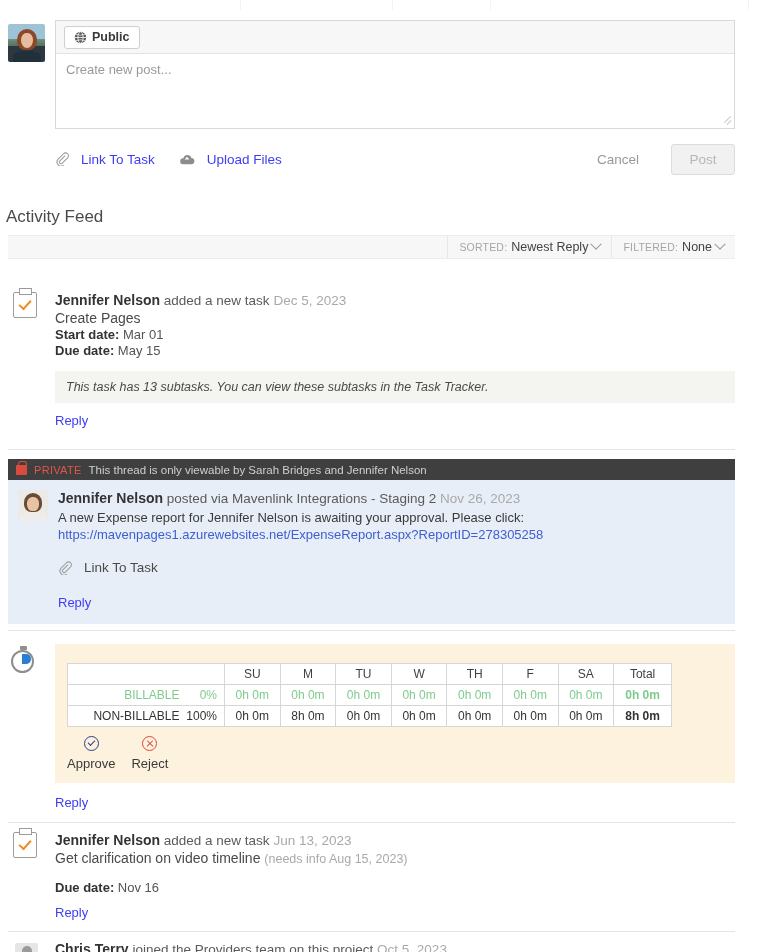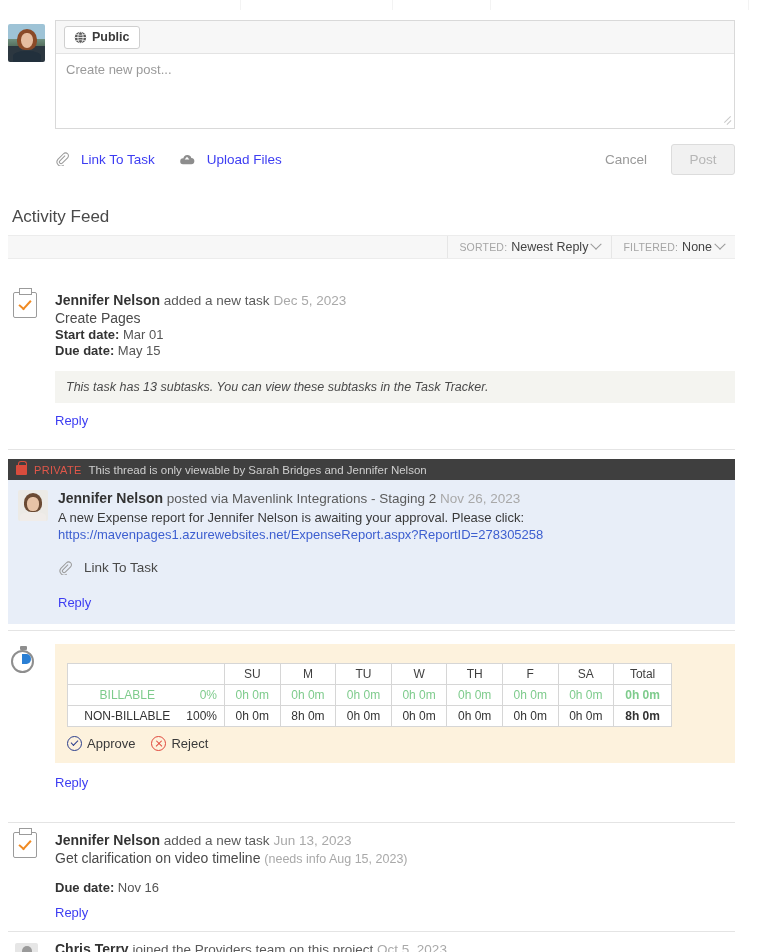--- a/index.html
+++ b/index.html
@@ -59,29 +59,29 @@
   .composer-actions {
     margin-left:47px; margin-top:13px; height:34px;
     display:flex; align-items:center;
   }
   .act-link {
     display:inline-flex; align-items:center; gap:12px;
     font-size:13.5px; color:#3d3df2; cursor:pointer; margin-right:24px;
   }
   .act-link span.lbl { text-decoration:none; }
   .spacer { flex:1; }
-  .cancel-btn { font-size:13.5px; color:#999; cursor:pointer; margin-right:24px; }
+  .cancel-btn { font-size:13.5px; color:#999; cursor:pointer; margin-right:32px; }
   .post-btn {
     width:64px; height:31px; background:#f1f1f1; border:1px solid #dcdcdc;
     border-radius:3px; color:#b6b6b6; font-size:13.5px; cursor:pointer;
   }
 
   
   .feed-title {
-    position:absolute; top:207px; left:12px;
+    position:absolute; top:207px; left:6px;
     font-size:17px; color:#4a4a4a; font-weight:normal;
   }
   .feed-bar {
     position:absolute; top:235px; left:8px; width:727px; height:24px;
     background:#f7f7f7; border-top:1px solid #ececec; border-bottom:1px solid #ececec;
     display:flex; justify-content:flex-end; align-items:stretch;
   }
   .feed-ctrl {
     display:flex; align-items:center; gap:4px; padding:0 11px;
     border-left:1px solid #e6e6e6; font-size:11.5px; cursor:pointer;
@@ -146,26 +146,26 @@
   .stopwatch .dial { position:absolute; left:0; top:4px; width:23px; height:23px; border:2px solid #8e8e8e; border-radius:50%; }
   .stopwatch .stem { position:absolute; left:9px; top:0px; width:7px; height:4px; background:#8e8e8e; border-radius:1px; }
   .stopwatch .pie {
     position:absolute; left:11px; top:8px; width:9px; height:10px;
     background:#2a7fd4; border-radius:0 60% 60% 0;
   }
   .ts-card { background:#fdf2dd; padding:10px 12px 12px 12px; }
   table.ts { border-collapse:collapse; background:#fff; font-size:12px; }
   table.ts th, table.ts td { border:1px solid #d6d6d6; text-align:center; padding:3px 0; font-weight:normal; color:#333; }
   table.ts th { color:#3f3f3f; }
-  table.ts td.lbl { text-align:center; padding-left:7px; }
+  table.ts td.lbl { text-align:right; padding-left:7px; }
   table.ts td.pct { text-align:right; padding-right:7px; }
   table.ts tr.billable td { color:#7ecb8c; }
   table.ts td.total { font-weight:bold; }
   .ts-actions { margin-top:9px; display:flex; align-items:center; gap:16px; }
-  .ts-act { display:inline-flex; align-items:center; gap:5px; font-size:13px; color:#3a3a3a; cursor:pointer; }
+  .ts-act { display:inline-flex; align-items:center; gap:5px; font-size:13px; color:#3a3a3a; cursor:pointer;flex-direction:column; }
   .circ { width:15px; height:15px; border-radius:50%; border:1.5px solid #2b3e8c; position:relative; }
   .circ.rej { border-color:#e0483c; }
   .circ .ck { position:absolute; left:3px; top:3px; width:7px; height:4px; border-left:1.4px solid #2b3e8c; border-bottom:1.4px solid #2b3e8c; transform:rotate(-45deg); }
   .circ.rej .x1, .circ.rej .x2 { position:absolute; left:2.5px; top:6px; width:8px; height:1.4px; background:#e0483c; }
   .circ.rej .x1 { transform:rotate(45deg); }
   .circ.rej .x2 { transform:rotate(-45deg); }
 
   .avatar-gray { width:23px; height:14px; border-radius:2px; background:#e6e6e6; position:relative; overflow:hidden; }
   .avatar-gray .h { position:absolute; left:7px; top:3px; width:10px; height:10px; border-radius:50%; background:#9a9a9a; }
 </style>

